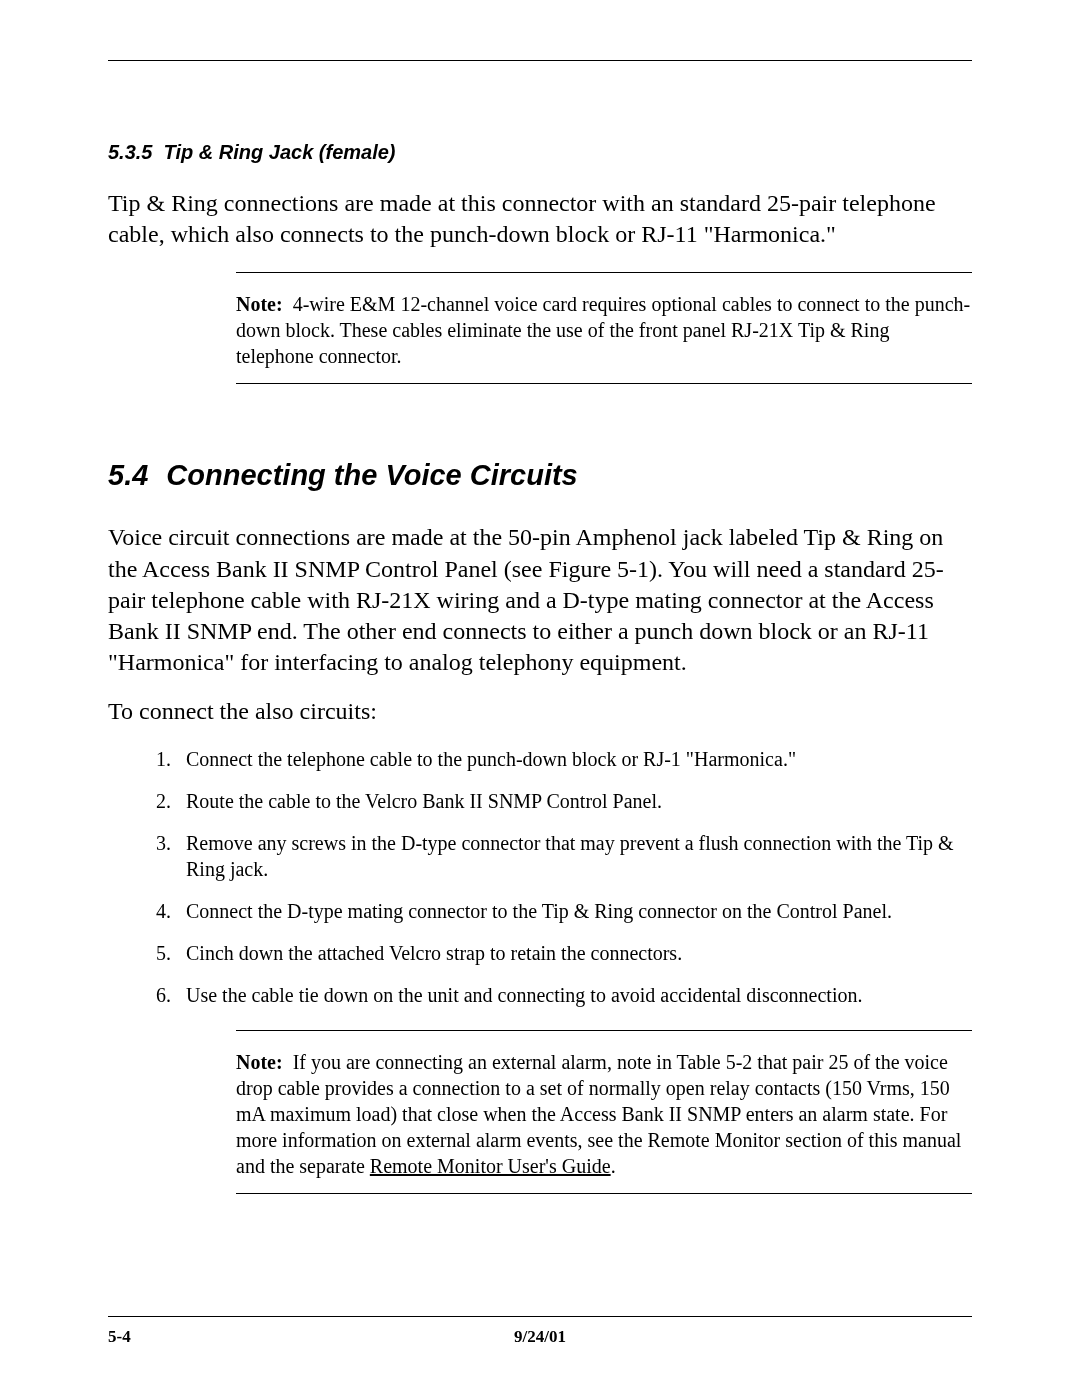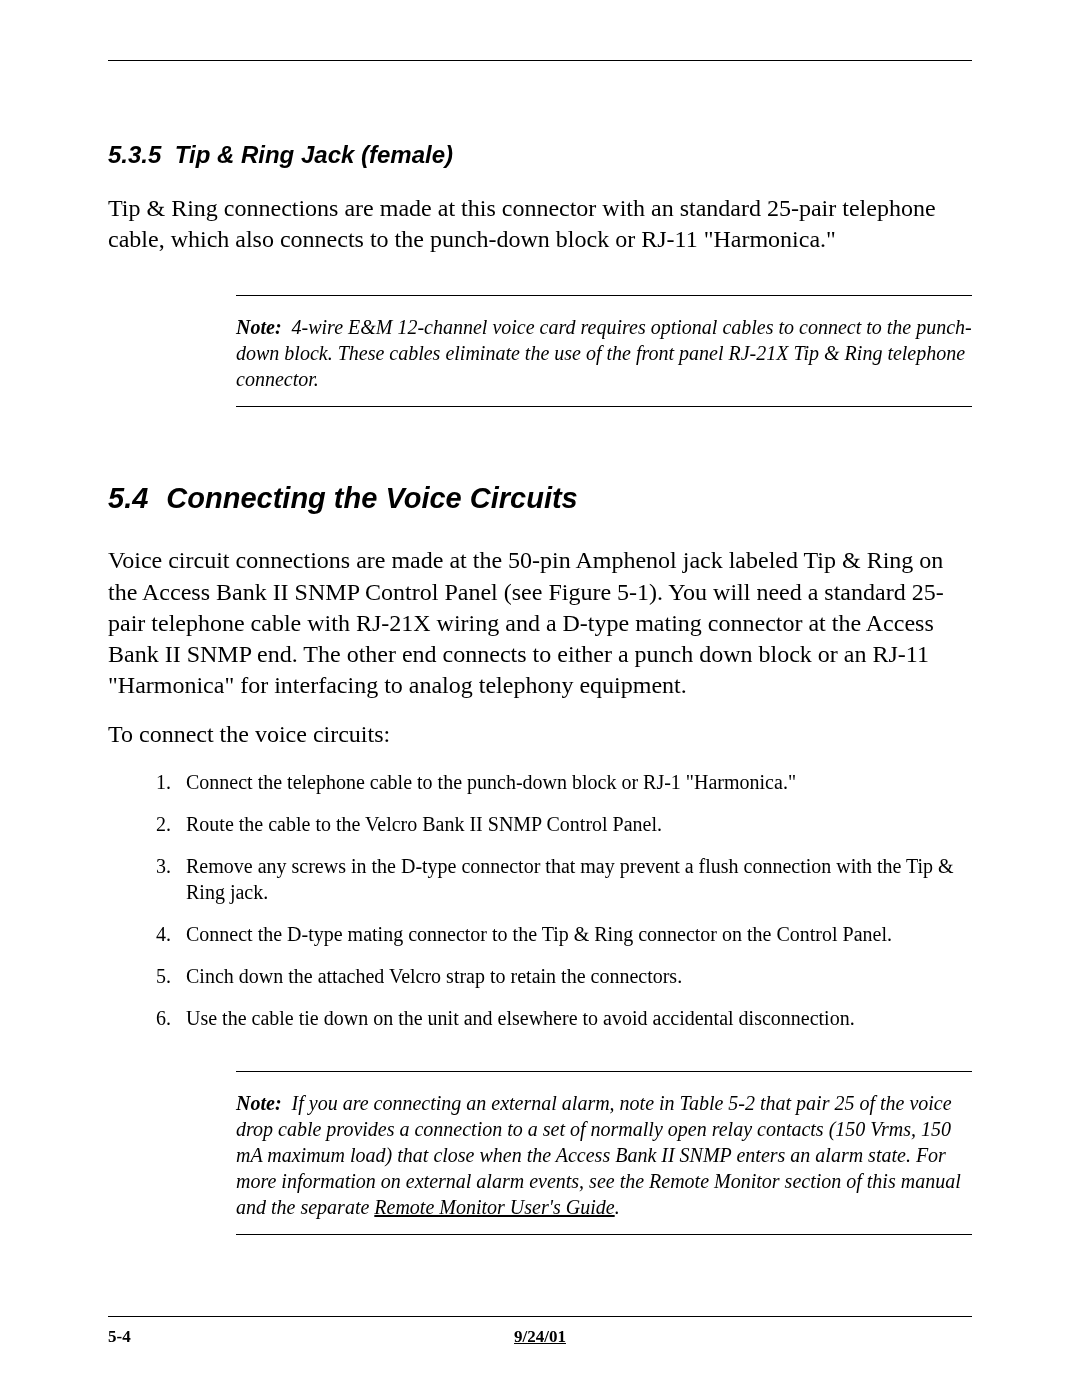--- a/index.html
+++ b/index.html
@@ -19,34 +19,33 @@
       padding: 60px 108px 50px 108px;
     }
     .top-rule {
       border-top: 1px solid #000;
       margin-bottom: 80px;
     }
     .subsection-heading {
       font-family: Arial, Helvetica, sans-serif;
       font-weight: bold;
       font-style: italic;
-      font-size: 24px;
+      font-size: 20px;
       margin-bottom: 24px;
     }
     .body-text {
       font-size: 24px;
       line-height: 1.3;
       margin-bottom: 18px;
       text-align: left;
     }
     .note-block {
       margin-left: 128px;
-      margin-top: 40px;
+      margin-top: 22px;
       margin-bottom: 30px;
-      font-style: italic;
     }
     .note-rule {
       border-top: 1px solid #000;
       margin-bottom: 18px;
     }
     .note-rule-bottom {
       border-top: 1px solid #000;
       margin-top: 14px;
     }
     .note-text {
@@ -105,21 +104,20 @@
       font-family: 'Times New Roman', Times, serif;
     }
     .footer-left {
       text-align: left;
     }
     .footer-center {
       text-align: center;
       position: absolute;
       left: 50%;
       transform: translateX(-50%);
-      text-decoration: underline;
     }
   </style>
 </head>
 <body>
 
 <div class="page">
   <div class="top-rule"></div>
 
   <h3 class="subsection-heading">
     <span>5.3.5</span>&nbsp;&nbsp;<span>Tip &amp; Ring Jack (female)</span>
@@ -134,21 +132,21 @@
     </p>
     <div class="note-rule-bottom"></div>
   </div>
 
   <h2 class="section-heading">
     <span class="section-num">5.4</span><span>Connecting the Voice Circuits</span>
   </h2>
 
   <p class="body-text">Voice circuit connections are made at the 50-pin Amphenol  jack labeled Tip &amp; Ring on the Access Bank II SNMP Control Panel (see Figure 5-1). You will need a standard 25-pair telephone cable with RJ-21X wiring and a D-type mating connector at the Access Bank II SNMP end. The other end connects to either a punch down block or an RJ-11 "Harmonica" for interfacing to analog telephony equipment.</p>
 
-  <p class="body-text">To connect the voice circuits:</p>
+  <p class="body-text">To connect the also circuits:</p>
 
   <div class="ol-wrapper">
     <div class="ol-item">
       <span class="ol-num">1.</span>
       <span class="ol-text">Connect the telephone cable to the punch-down block or RJ-1 "Harmonica."</span>
     </div>
     <div class="ol-item">
       <span class="ol-num">2.</span>
       <span class="ol-text">Route the cable to the Velcro Bank II SNMP Control Panel.</span>
     </div>
@@ -159,21 +157,21 @@
     <div class="ol-item">
       <span class="ol-num">4.</span>
       <span class="ol-text">Connect the D-type mating connector to the Tip &amp; Ring connector on the Control Panel.</span>
     </div>
     <div class="ol-item">
       <span class="ol-num">5.</span>
       <span class="ol-text">Cinch down the attached Velcro strap to retain the connectors.</span>
     </div>
     <div class="ol-item">
       <span class="ol-num">6.</span>
-      <span class="ol-text">Use the cable tie down on the unit and elsewhere to avoid accidental disconnection.</span>
+      <span class="ol-text">Use the cable tie down on the unit and connecting to avoid accidental disconnection.</span>
     </div>
   </div>
 
   <div class="note-block">
     <div class="note-rule"></div>
     <p class="note-text">
       <span class="note-label">Note:</span>&nbsp;&nbsp;<span>If you are connecting an external alarm, note in Table 5-2 that pair 25 of the voice drop cable provides a connection to a set of normally open relay contacts (150 Vrms, 150 mA maximum load) that close when the Access Bank II SNMP enters an alarm state. For more information on external alarm events, see the Remote Monitor section of this manual and the separate </span><span class="underline">Remote Monitor User's Guide</span><span>.</span>
     </p>
     <div class="note-rule-bottom"></div>
   </div>

